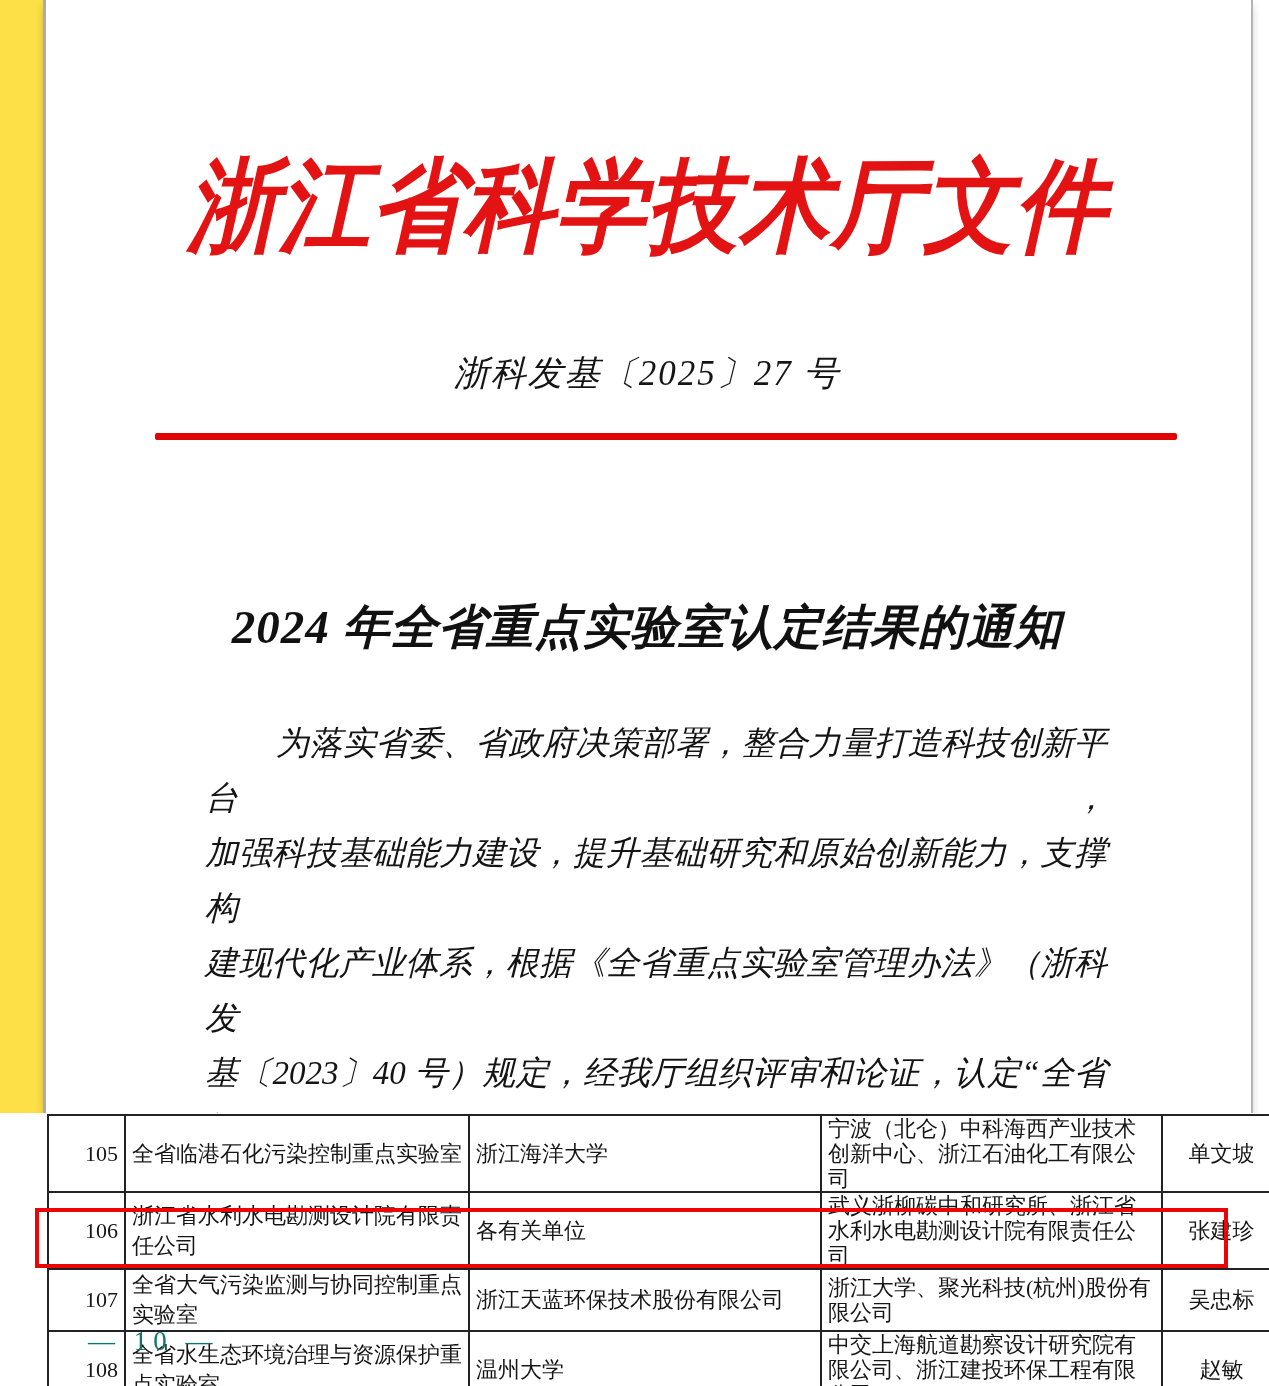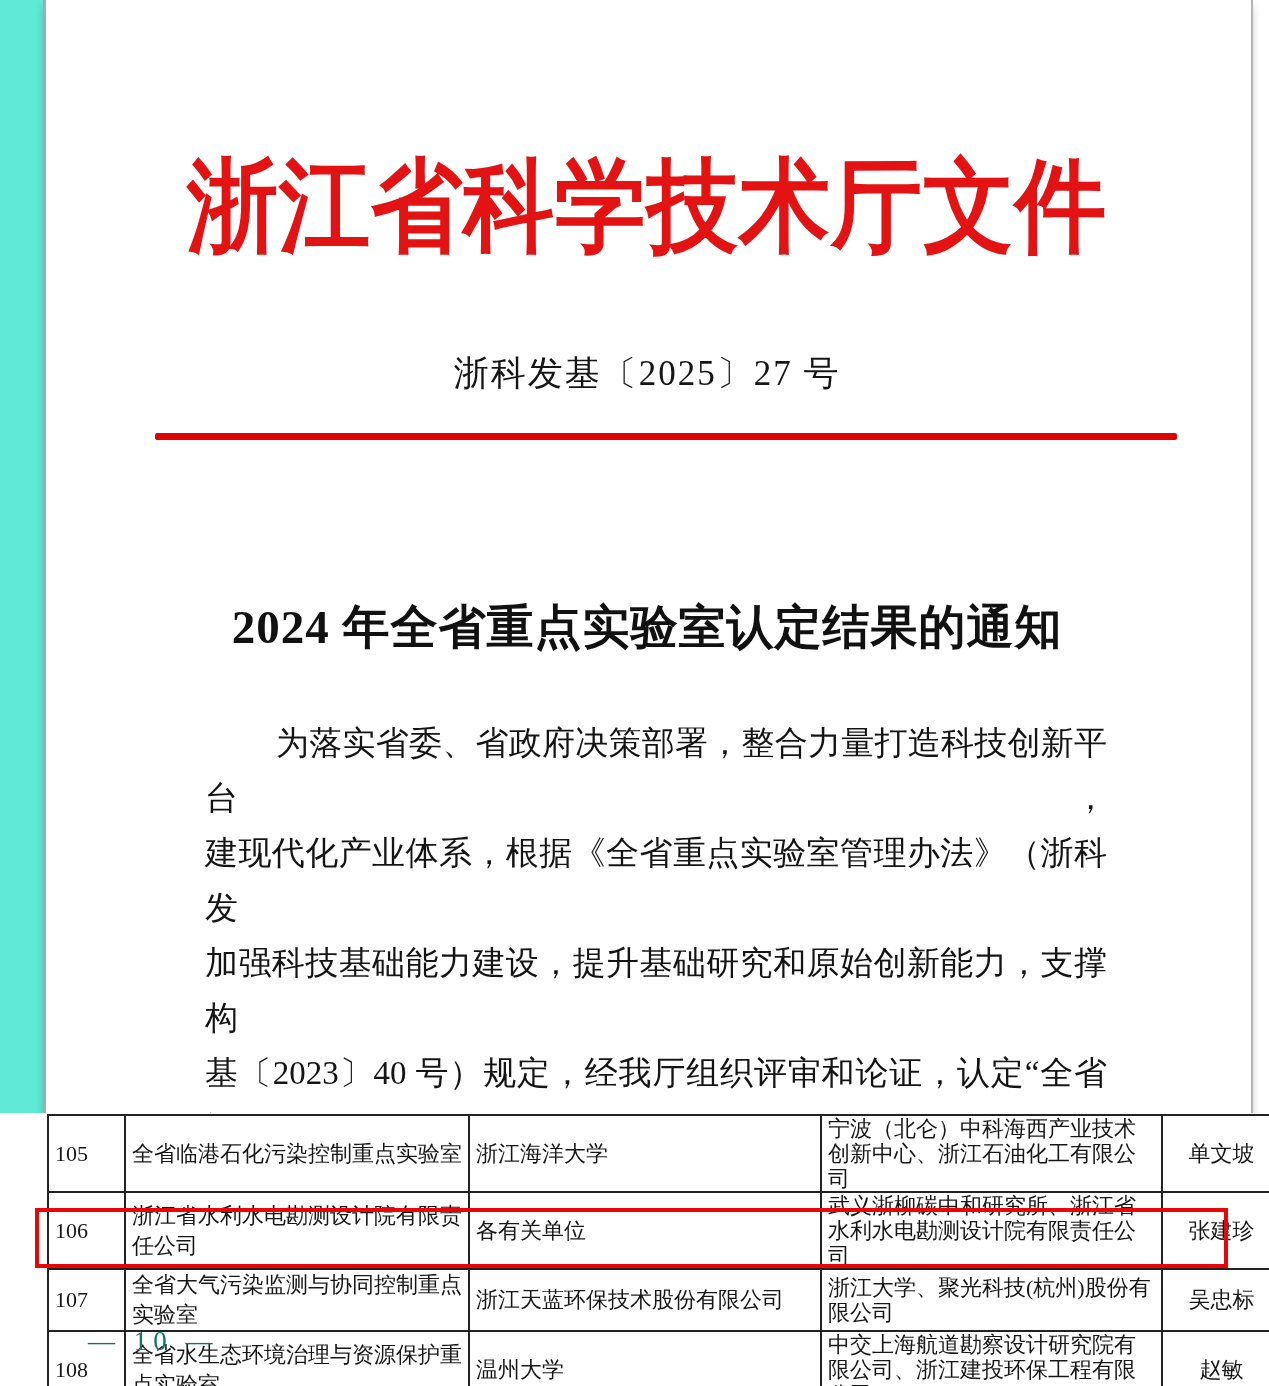--- a/index.html
+++ b/index.html
@@ -5,21 +5,22 @@
   html,body{margin:0;padding:0;}
   body{
     width:1269px;height:1386px;position:relative;overflow:hidden;
     background:#ffffff;
     font-family:"Liberation Serif","DejaVu Serif",serif;
     color:#1c1c1c;
   }
   
   .page-top{
     position:absolute;left:0;top:0;width:1165px;height:1113px;
-    background:#5eead4;
+    background:#fde047;
+    font-style:italic;
   }
   .sheet{
     position:absolute;left:43px;top:0;width:1205px;height:1113px;
     background:#ffffff;
     border-left:3px solid #a9a9ae;
     border-right:2px solid #b4b4b8;
     box-shadow:0 6px 8px rgba(0,0,0,.18);
   }
   .header-title{
     position:absolute;left:46px;top:138px;width:1202px;
@@ -63,21 +64,21 @@
     position:absolute;left:47px;top:1114px;
     border-collapse:collapse;table-layout:fixed;
     width:1163px;
     font-size:22px;color:#161616;
   }
   table.results td{
     border:2px solid #222225;
     padding:0 6px;
     overflow:hidden;
   }
-  td.c-no{text-align:left;width:63px;}
+  td.c-no{text-align:right;width:63px;}
   td.c-lab{width:330px;padding-left:16px;}
   td.c-inst{width:338px;padding-left:14px;}
   td.c-part{width:327px;padding-left:14px;line-height:25px;word-break:break-all;}
   td.c-dir{width:105px;text-align:center;}
   tr.r-h47 td{height:47px;margin-top:36px;}
   tr.r-h49 td{height:49px;}
   tr.r-h48 td{height:48px;}
   .highlight-box{
     position:absolute;left:35px;top:1208px;width:1185px;height:52px;
     border:4px solid var(--highlight-red,#ea0606);
@@ -97,22 +98,22 @@
   <div class="header-title">浙江省科学技术厅文件</div>
 
   <div class="doc-number">浙科发基〔2025〕27 号</div>
 
   <div class="red-rule"></div>
 
   <div class="notice-title l2">2024 年全省重点实验室认定结果的通知</div>
 
   <div class="body-block">
     <div class="body-line indent">为落实省委、省政府决策部署，整合力量打造科技创新平台，</div>
+    <div class="body-line">加强科技基础能力建设，提升基础研究和原始创新能力，支撑构</div>
     <div class="body-line">建现代化产业体系，根据《全省重点实验室管理办法》（浙科发</div>
-    <div class="body-line">加强科技基础能力建设，提升基础研究和原始创新能力，支撑构</div>
     <div class="body-line">基〔2023〕40 号）规定，经我厅组织评审和论证，认定“全省智</div>
     <div class="body-line">能建造与工程软件重点实验室”等 137 家为全省重点实验室（以</div>
     <div class="body-line last">下简称“实验室”）。现将有关事项通知如下:</div>
   </div>
 </div>
 
 <div class="page-bottom"></div>
 
 <table class="results">
   <tbody>

